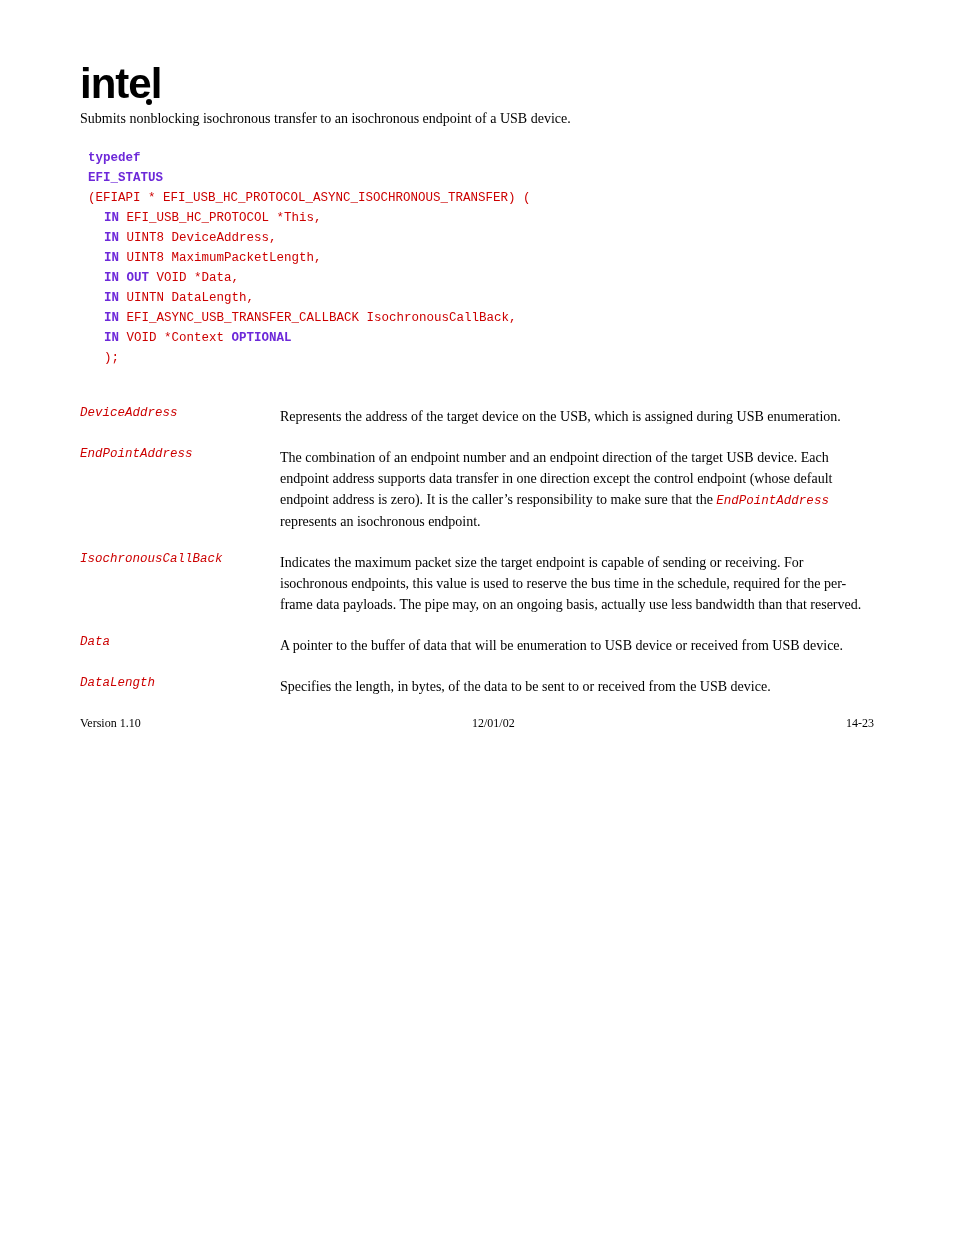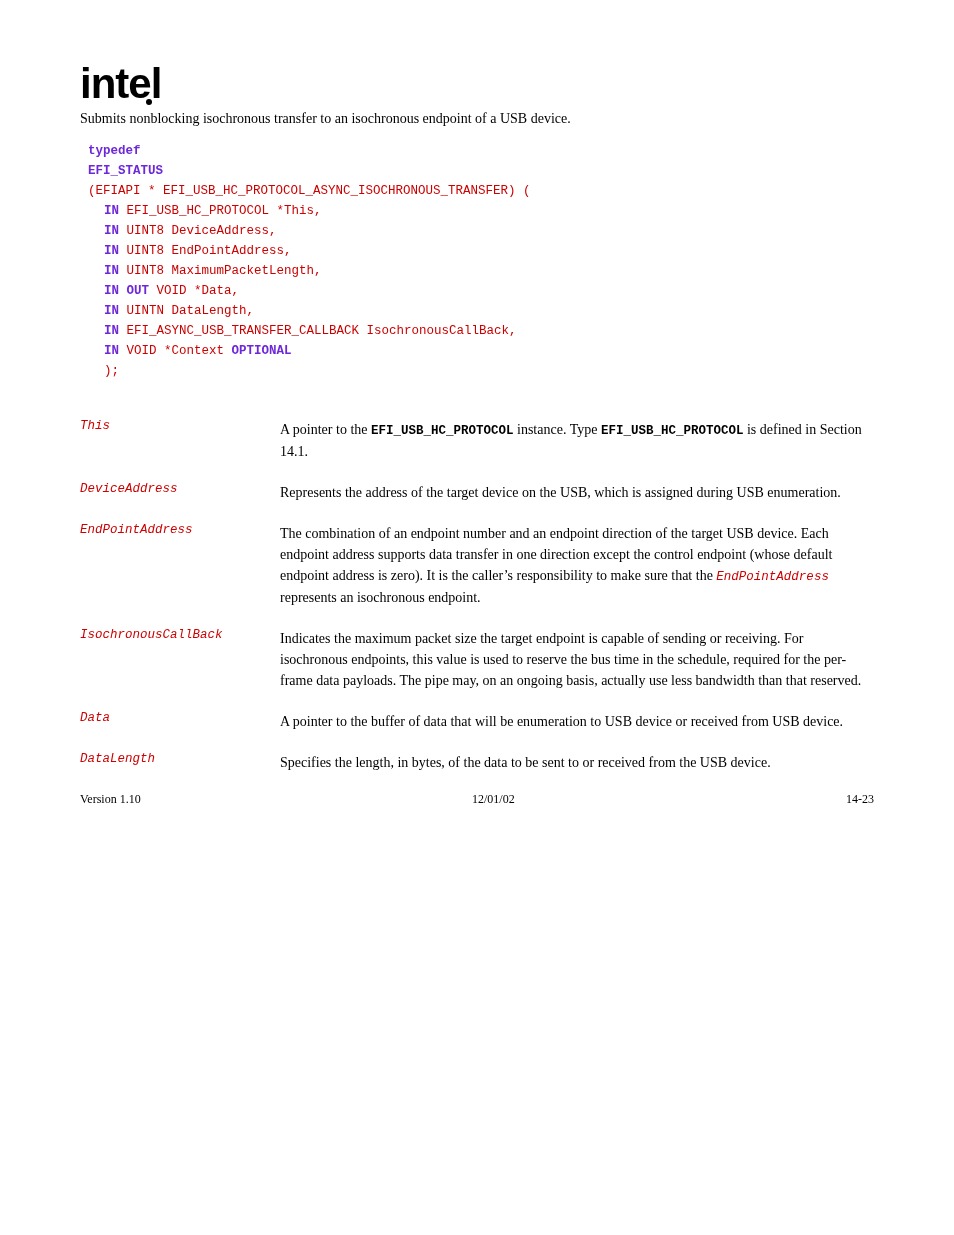--- a/index.html
+++ b/index.html
@@ -23,21 +23,21 @@
       font-family: Arial, sans-serif;
       font-size: 42px;
       font-weight: bold;
       color: #000;
       letter-spacing: -1px;
     }
 
     .summary-text {
       font-size: 14px;
       color: #000;
-      margin-bottom: 12px;
+      margin-bottom: 19px;
       line-height: 1.5;
     }
 
     
     .code-block {
       font-family: 'Courier New', Courier, monospace;
       font-size: 12.5px;
       color: #cc0000;
       line-height: 1.6;
       margin-bottom: 32px;
@@ -113,38 +113,31 @@
   </div>
 
   <p class="summary-text">Submits nonblocking isochronous transfer to an isochronous endpoint of a USB device.</p>
 
   <div class="code-block">
     <span class="code-line kw">typedef</span>
     <span class="code-line kw">EFI_STATUS</span>
     <span class="code-line">(EFIAPI * EFI_USB_HC_PROTOCOL_ASYNC_ISOCHRONOUS_TRANSFER) (</span>
     <span class="code-line indent1">  <span class="kw">IN</span>      EFI_USB_HC_PROTOCOL              *This,</span>
     <span class="code-line indent1">  <span class="kw">IN</span>      UINT8                             DeviceAddress,</span>
-    <span class="code-line indent1">  <span class="kw">IN</span>      UINT8                             EndPointAddress,</span>
     <span class="code-line indent1">  <span class="kw">IN</span>      UINT8                             MaximumPacketLength,</span>
     <span class="code-line indent1">  <span class="kw">IN OUT</span> VOID                               *Data,</span>
     <span class="code-line indent1">  <span class="kw">IN</span>      UINTN                             DataLength,</span>
     <span class="code-line indent1">  <span class="kw">IN</span> EFI_ASYNC_USB_TRANSFER_CALLBACK  IsochronousCallBack,</span>
     <span class="code-line indent1">  <span class="kw">IN</span> VOID                               *Context      <span class="kw">OPTIONAL</span></span>
     <span class="code-line indent1">  );</span>
   </div>
 
   <table class="param-table">
     <tbody>
 
-      <tr>
-        <td class="param-name">This</td>
-        <td class="param-desc">
-          A pointer to the <code>EFI_USB_HC_PROTOCOL</code> instance.  Type <code>EFI_USB_HC_PROTOCOL</code> is defined in Section 14.1.
-        </td>
-      </tr>
 
       <tr>
         <td class="param-name">DeviceAddress</td>
         <td class="param-desc">
           Represents the address of the target device on the USB, which is assigned during USB enumeration.
         </td>
       </tr>
 
       <tr>
         <td class="param-name">EndPointAddress</td>

